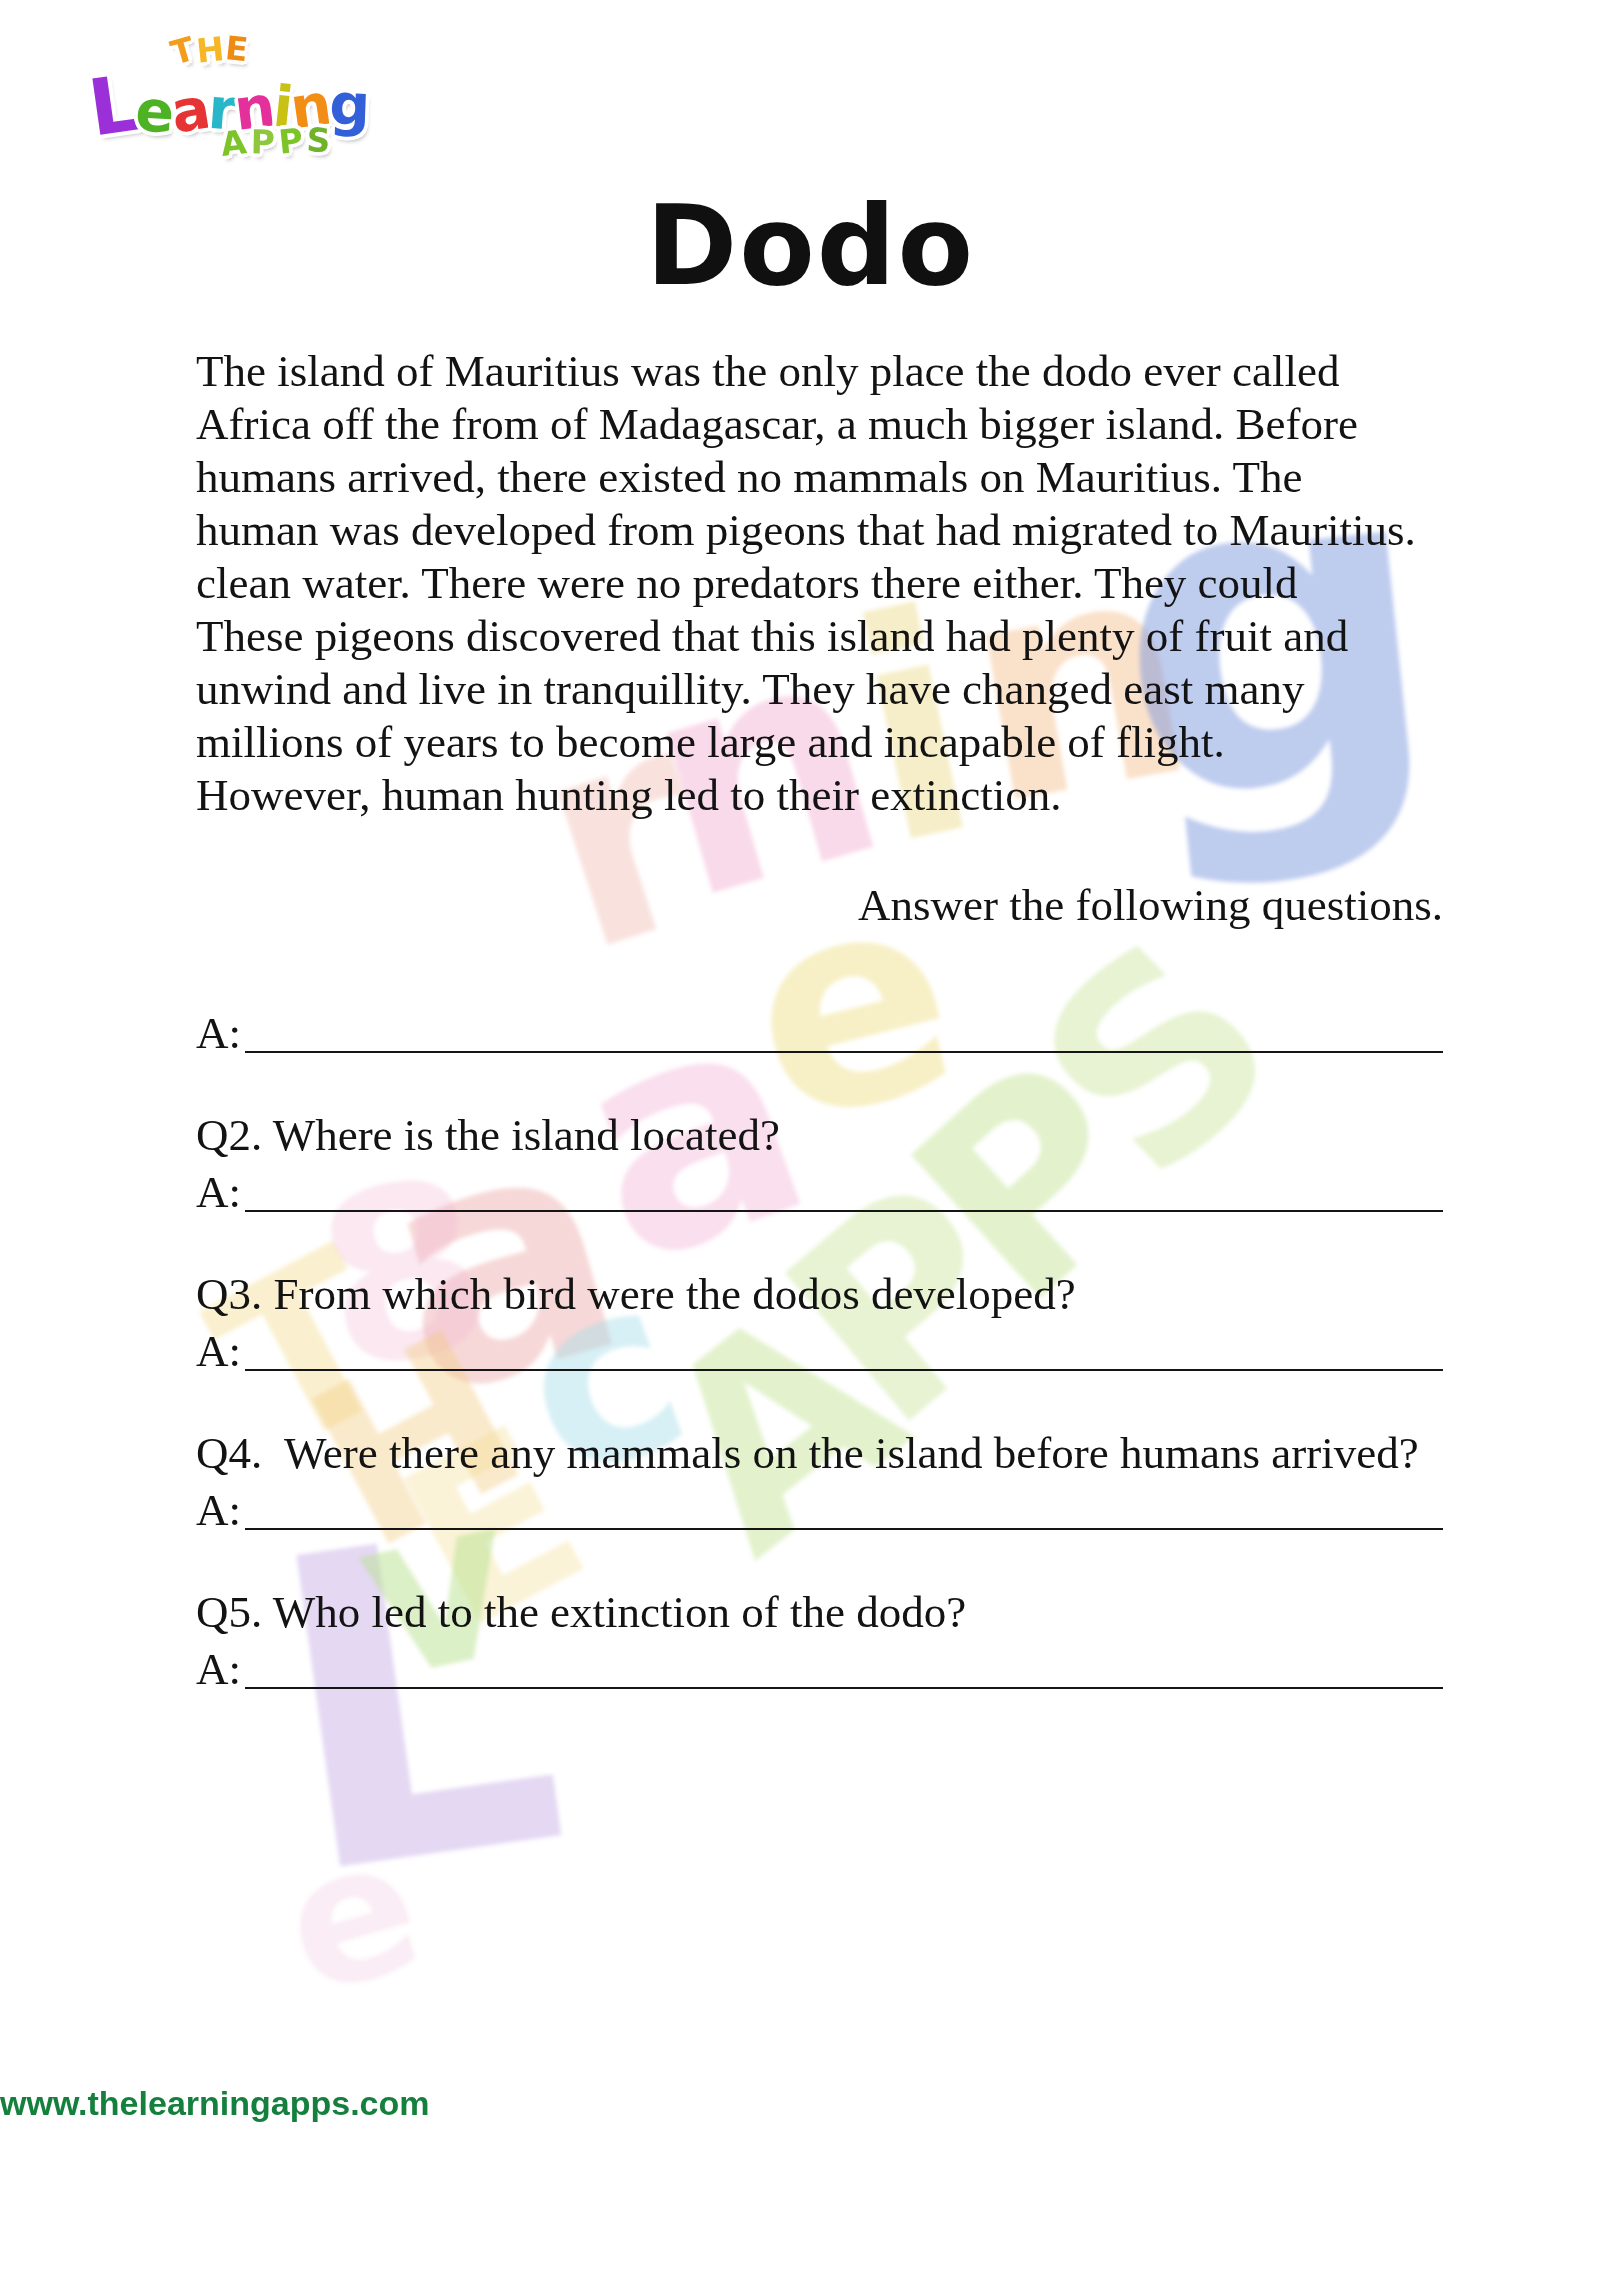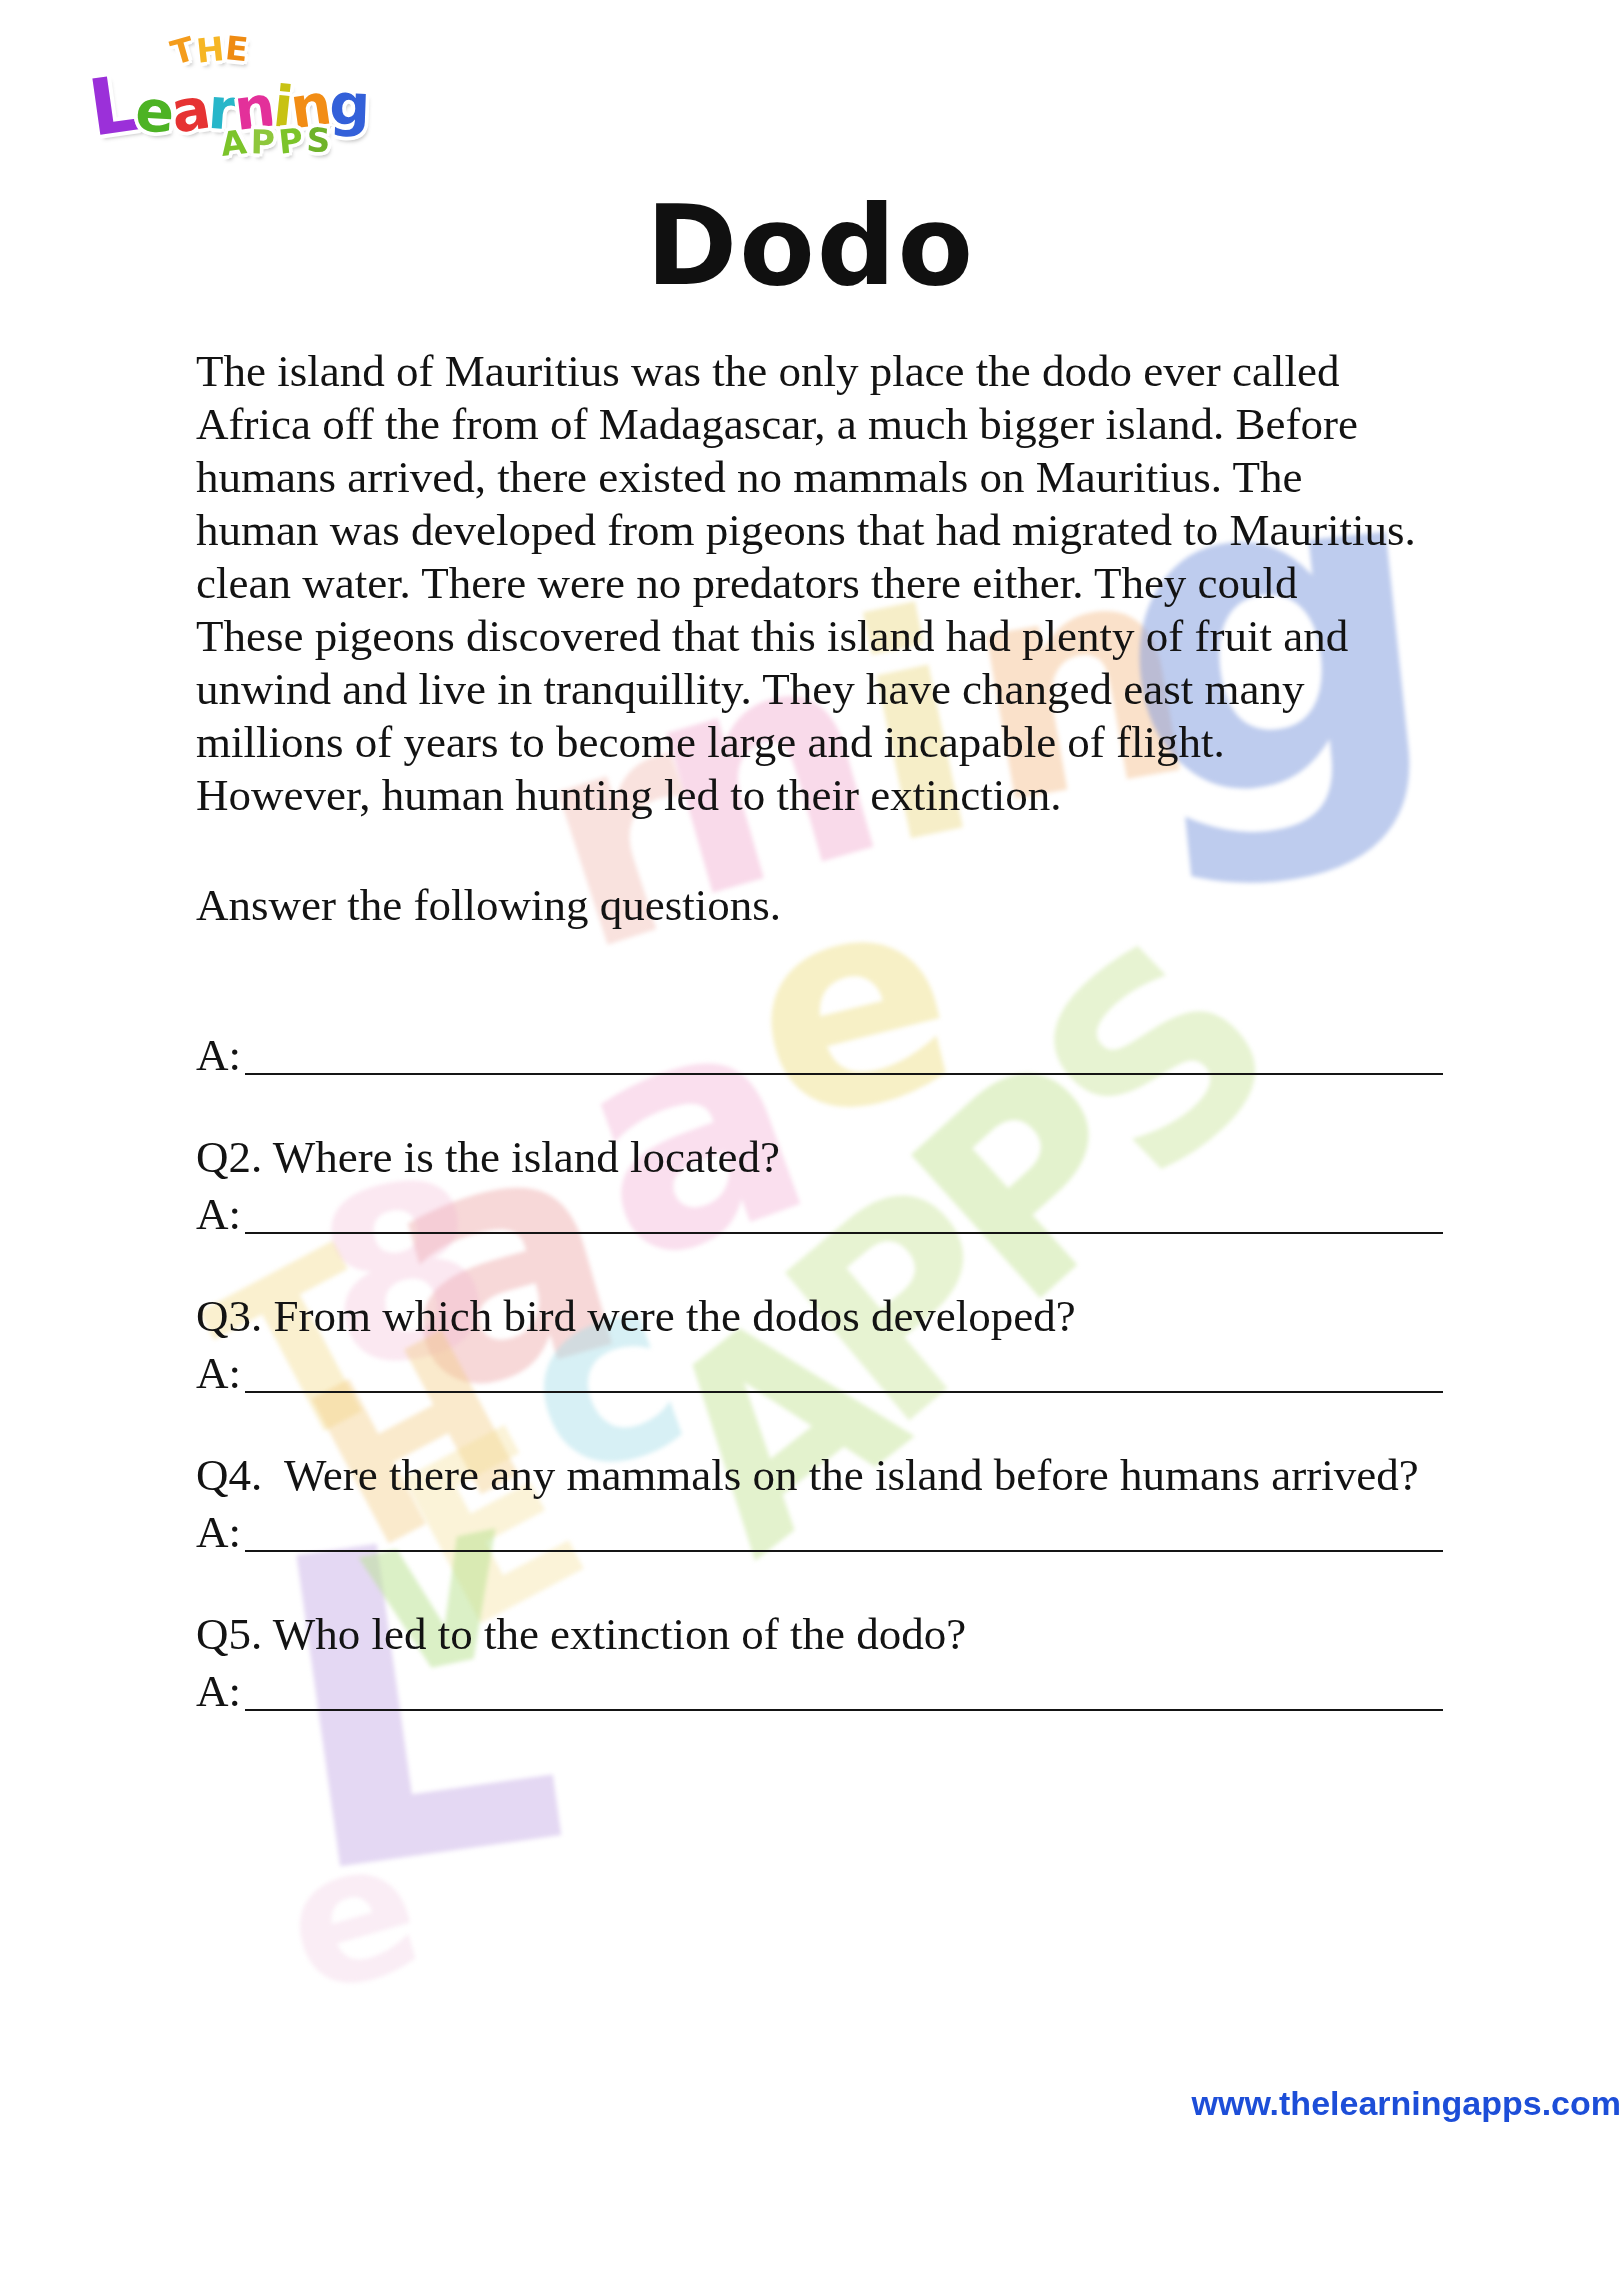--- a/index.html
+++ b/index.html
@@ -26,31 +26,31 @@
   .lap{font-size:33px;margin:0 2px;}
 
   
   .title{position:absolute;top:182px;left:0;right:0;margin:0;text-align:center;z-index:1;
          font:700 110px "DejaVu Sans", sans-serif;letter-spacing:2px;color:#101010;}
 
   
   .content{position:absolute;left:196px;width:1247px;top:345px;z-index:1;
            font-size:45px;line-height:53px;}
   .pline{white-space:nowrap;}
-  .instruction{margin:57px 0 93px 0;}
+  .instruction{margin:57px 0 71px 0;text-align:right;}
   .qblock{margin-top:49px;}
   .qblock:first-of-type{margin-top:0;}
   .qtext{margin:0;}
   .arow{display:flex;align-items:flex-end;height:57px;}
   .aprefix{line-height:53px;}
   .aline{flex:1;height:100%;border-bottom:2.9px solid #151515;margin:0 0 6.9px 3.9px;}
 
   
-  .footer{position:absolute;top:2084px;left:16px;right:0;text-align:right;z-index:1;
-          font:700 34px "Liberation Sans", sans-serif;color:#1d4ed8;}
+  .footer{position:absolute;top:2084px;left:0;right:0;text-align:left;z-index:1;
+          font:700 34px "Liberation Sans", sans-serif;color:#15803d;}
 </style>
 </head>
 <body>
 
 <div class="page">
 
   <div class="watermark" id="watermark" aria-hidden="true">
       <span class="wm" style="left: 655px; top: 617px; font-size: 304px; color: rgb(240, 167, 205); opacity: 0.42; transform: rotate(-16deg);">n</span>
       <span class="wm" style="left: 863px; top: 578px; font-size: 304px; color: rgb(236, 217, 133); opacity: 0.45; transform: rotate(-12deg);">i</span>
       <span class="wm" style="left: 970px; top: 529px; font-size: 304px; color: rgb(243, 181, 124); opacity: 0.4; transform: rotate(-10deg);">n</span>

